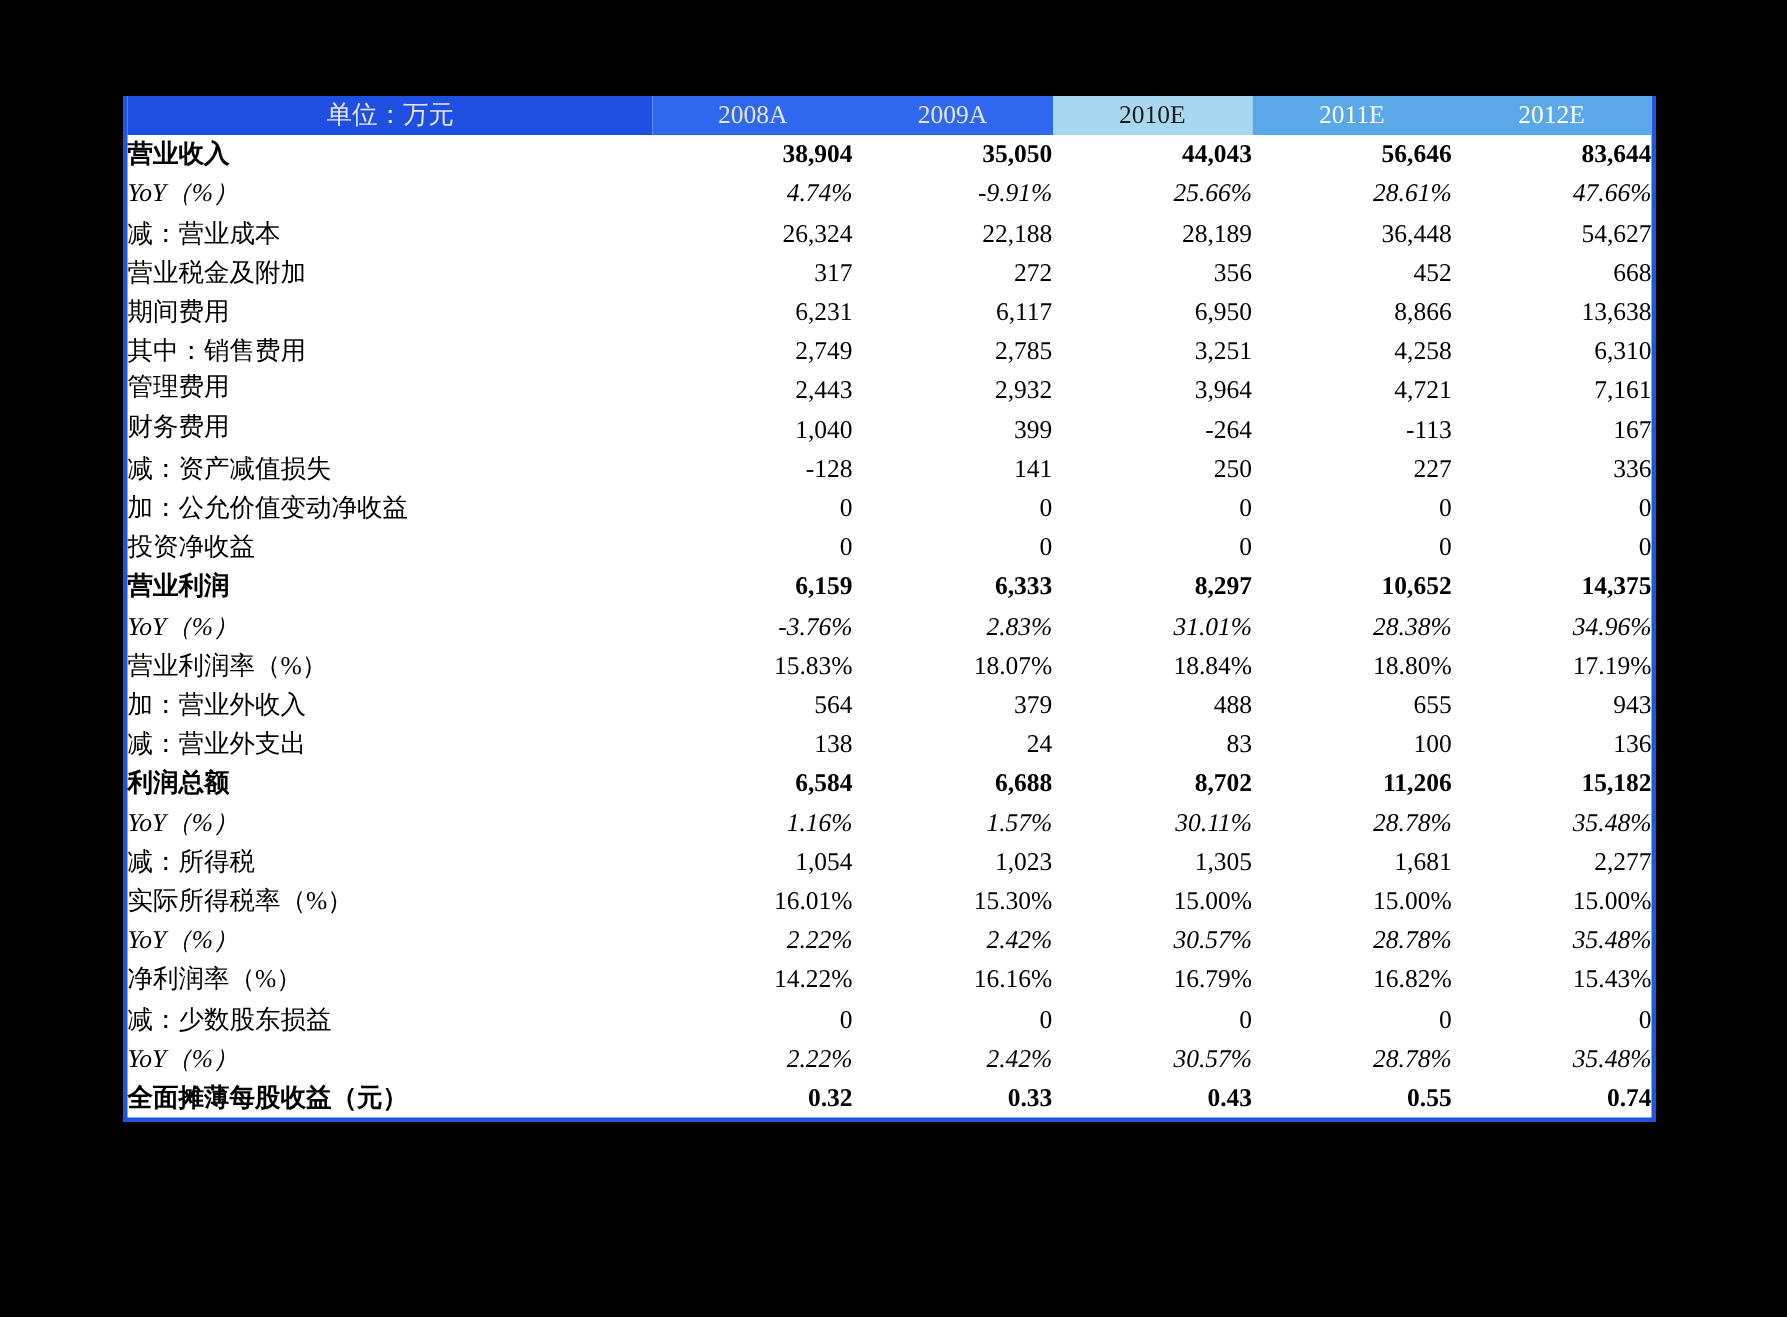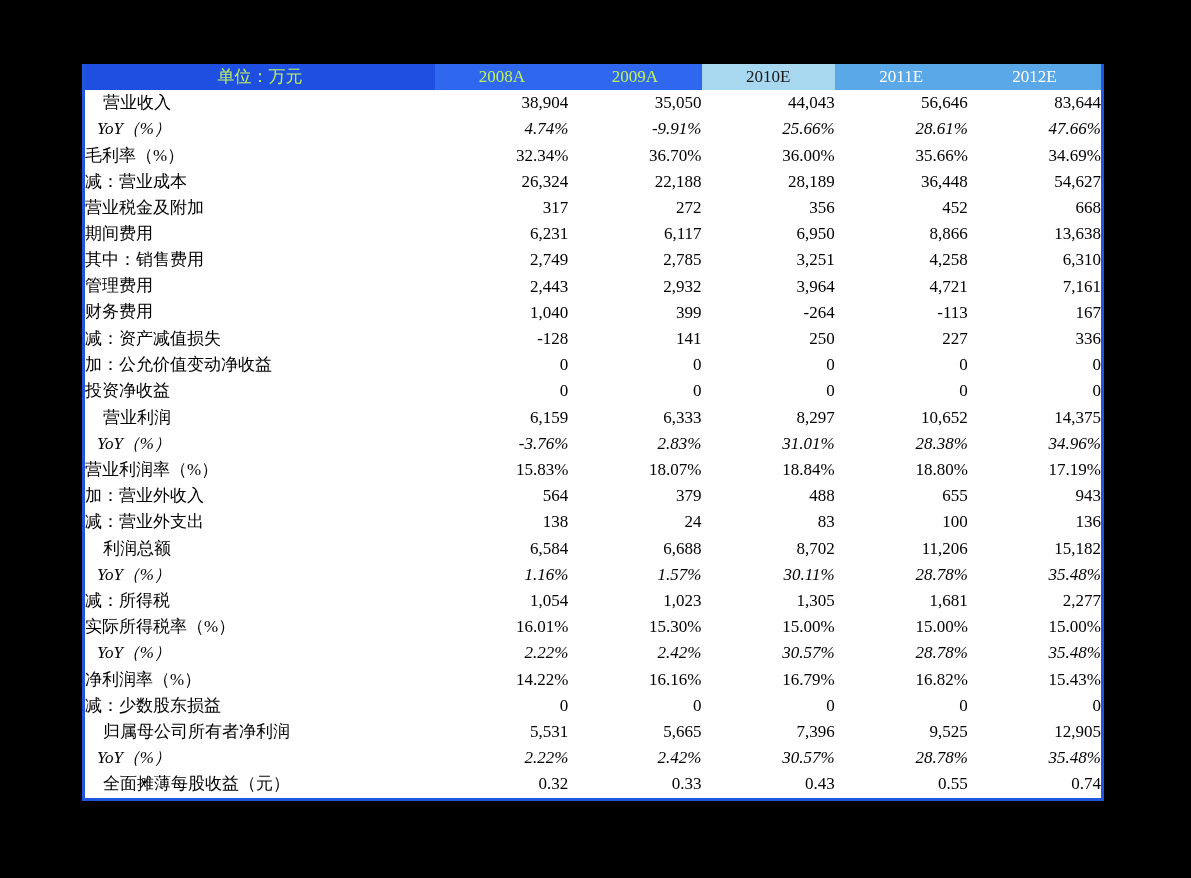--- a/index.html
+++ b/index.html
@@ -37,44 +37,44 @@
   table.fin th, table.fin td {
     padding: 0;
     margin: 0;
     line-height: 26.2px;
     height: 26.2px;
     white-space: nowrap;
   }
   
   thead th {
     font-weight: normal;
-    color: #bef264;
+    color: #e5e5e5;
     text-align: center;
     font-size: 17px;
     font-family: "Liberation Serif", serif;
     height: 28px;
     line-height: 28px;
   }
   th.h-label { background: #1f4fe0; width: 352px; }
   th.h-a     { background: #2f68ef; width: 134px; }
   th.h-e     { background: #a8d8f0; color:#1a1a1a; width: 134px; }
   th.h-e2    { background: #5aa8e8; color:#ffffff; width: 134px; }
 
   td.label {
     text-align: left;
     padding-left: 4px;
   }
   td.num {
     text-align: right;
     padding-right: 14px;
     font-family: "Liberation Serif", serif;
   }
-  tr.bold td { font-weight: normal; padding-left: 18px; }
+  tr.bold td { font-weight: bold; }
   tr.italic td { font-style: italic; }
-  tr.italic td.label { padding-left: 12px; }
+  tr.italic td.label { padding-left: 0; }
   .ind0 { padding-left: 4px; }
   .ind1 { padding-left: 22px; }
   .ind2 { padding-left: 40px; }
   .ind3 { padding-left: 58px; font-family: Liberation Mono, monospace; }
   td.num.e {  }
 </style>
 </head>
 <body>
 
 <div class="page">
@@ -101,28 +101,20 @@
           </tr>
           <tr class="italic">
             <td class="label ind2">YoY（%）</td>
             <td class="num">4.74%</td>
             <td class="num">-9.91%</td>
             <td class="num e">25.66%</td>
             <td class="num e">28.61%</td>
             <td class="num e">47.66%</td>
           </tr>
           <tr>
-            <td class="label ind2">毛利率（%）</td>
-            <td class="num">32.34%</td>
-            <td class="num">36.70%</td>
-            <td class="num e">36.00%</td>
-            <td class="num e">35.66%</td>
-            <td class="num e">34.69%</td>
-          </tr>
-          <tr>
             <td class="label ind0">减：营业成本</td>
             <td class="num">26,324</td>
             <td class="num">22,188</td>
             <td class="num e">28,189</td>
             <td class="num e">36,448</td>
             <td class="num e">54,627</td>
           </tr>
           <tr>
             <td class="label ind1">营业税金及附加</td>
             <td class="num">317</td>
@@ -276,28 +268,20 @@
             <td class="num e">15.43%</td>
           </tr>
           <tr>
             <td class="label ind1">减：少数股东损益</td>
             <td class="num">0</td>
             <td class="num">0</td>
             <td class="num e">0</td>
             <td class="num e">0</td>
             <td class="num e">0</td>
           </tr>
-          <tr class="bold">
-            <td class="label ind1">归属母公司所有者净利润</td>
-            <td class="num">5,531</td>
-            <td class="num">5,665</td>
-            <td class="num e">7,396</td>
-            <td class="num e">9,525</td>
-            <td class="num e">12,905</td>
-          </tr>
           <tr class="italic">
             <td class="label ind2">YoY（%）</td>
             <td class="num">2.22%</td>
             <td class="num">2.42%</td>
             <td class="num e">30.57%</td>
             <td class="num e">28.78%</td>
             <td class="num e">35.48%</td>
           </tr>
           <tr class="bold">
             <td class="label ind0">全面摊薄每股收益（元）</td>

